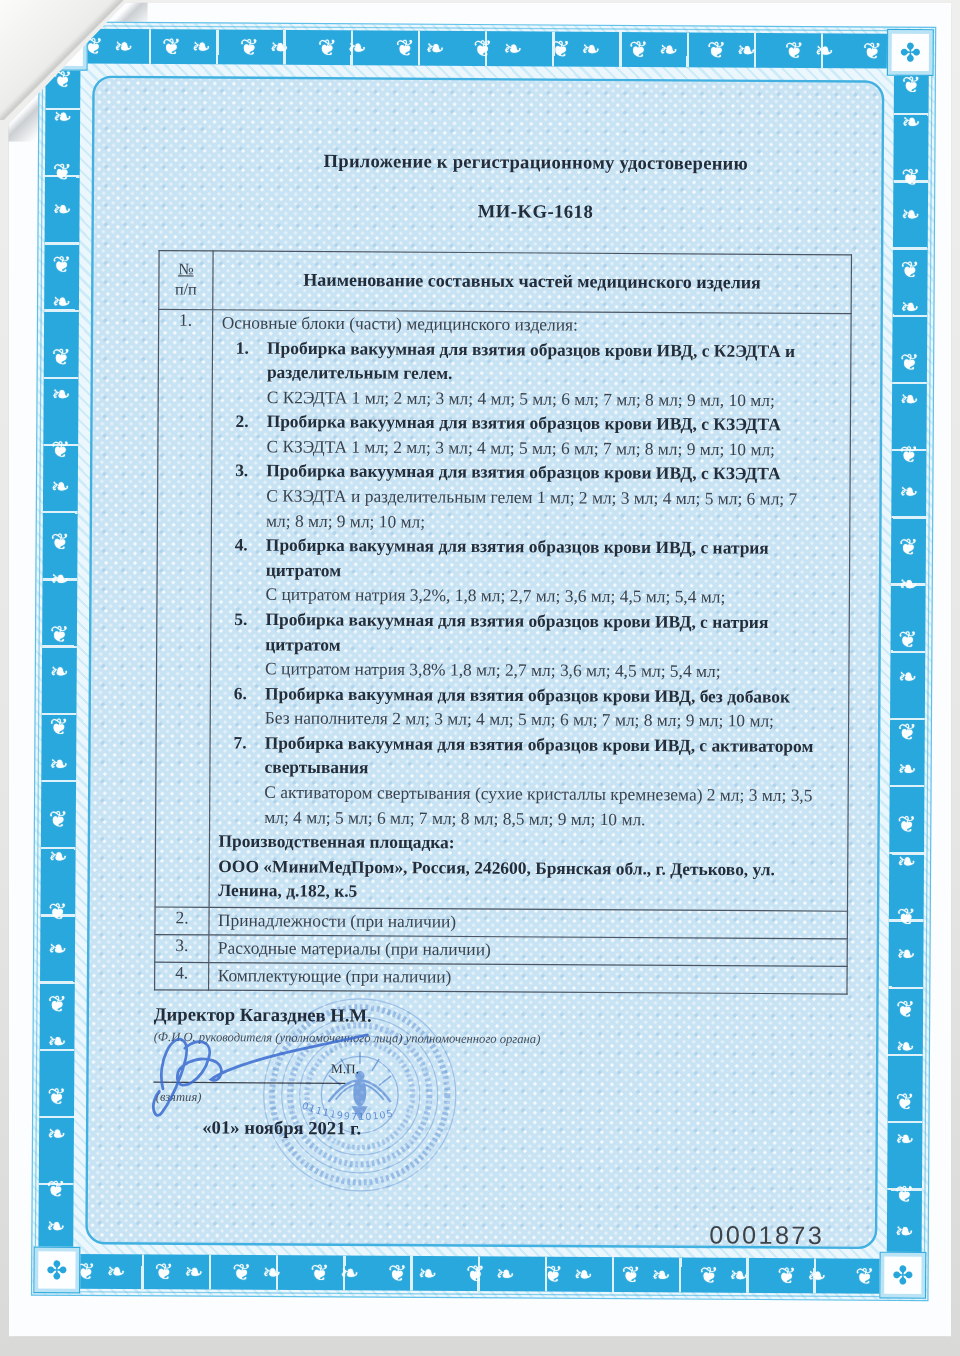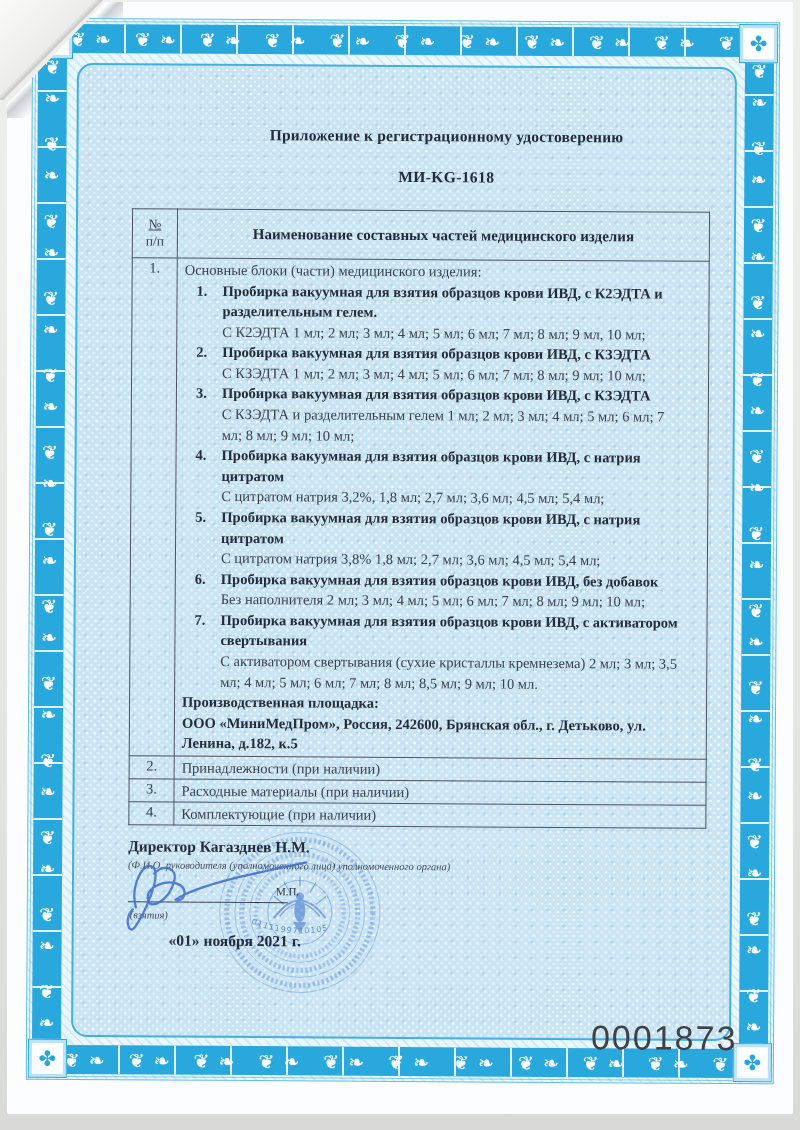--- a/index.html
+++ b/index.html
@@ -102,21 +102,21 @@
   .director-note{position:absolute;left:0;top:34px;font-style:italic;font-size:10.5px;color:#434d5a;}
   .sig-line{position:absolute;left:0;top:76px;width:160px;border-bottom:1.3px solid #3a424e;}
   .mp{position:absolute;left:148px;top:59px;font-size:11px;color:#2b3540;}
   .sig-note{position:absolute;left:2px;top:84px;font-style:italic;font-size:10.5px;color:#434d5a;}
   .date-line{position:absolute;left:0;top:106px;font-weight:bold;font-size:15.5px;color:#222c3a;margin-left:41px;}
   .sig-svg{position:absolute;left:-8px;top:18px;z-index:4;}
   .stamp{position:absolute;left:86px;top:0px;z-index:3;mix-blend-mode:multiply;opacity:.88;}
   .serial{
     position:absolute;left:518px;top:950px;
     font-family:"Liberation Sans","DejaVu Sans",sans-serif;
-    font-size:34px;color:#3e4146;letter-spacing:2px;
+    font-size:21px;color:#3e4146;letter-spacing:2px;
   }
 </style>
 </head>
 <body>
 
 <div class="fold-corner"></div>
 
 <div class="sheet">
   <div class="fold-shade"></div>
 

